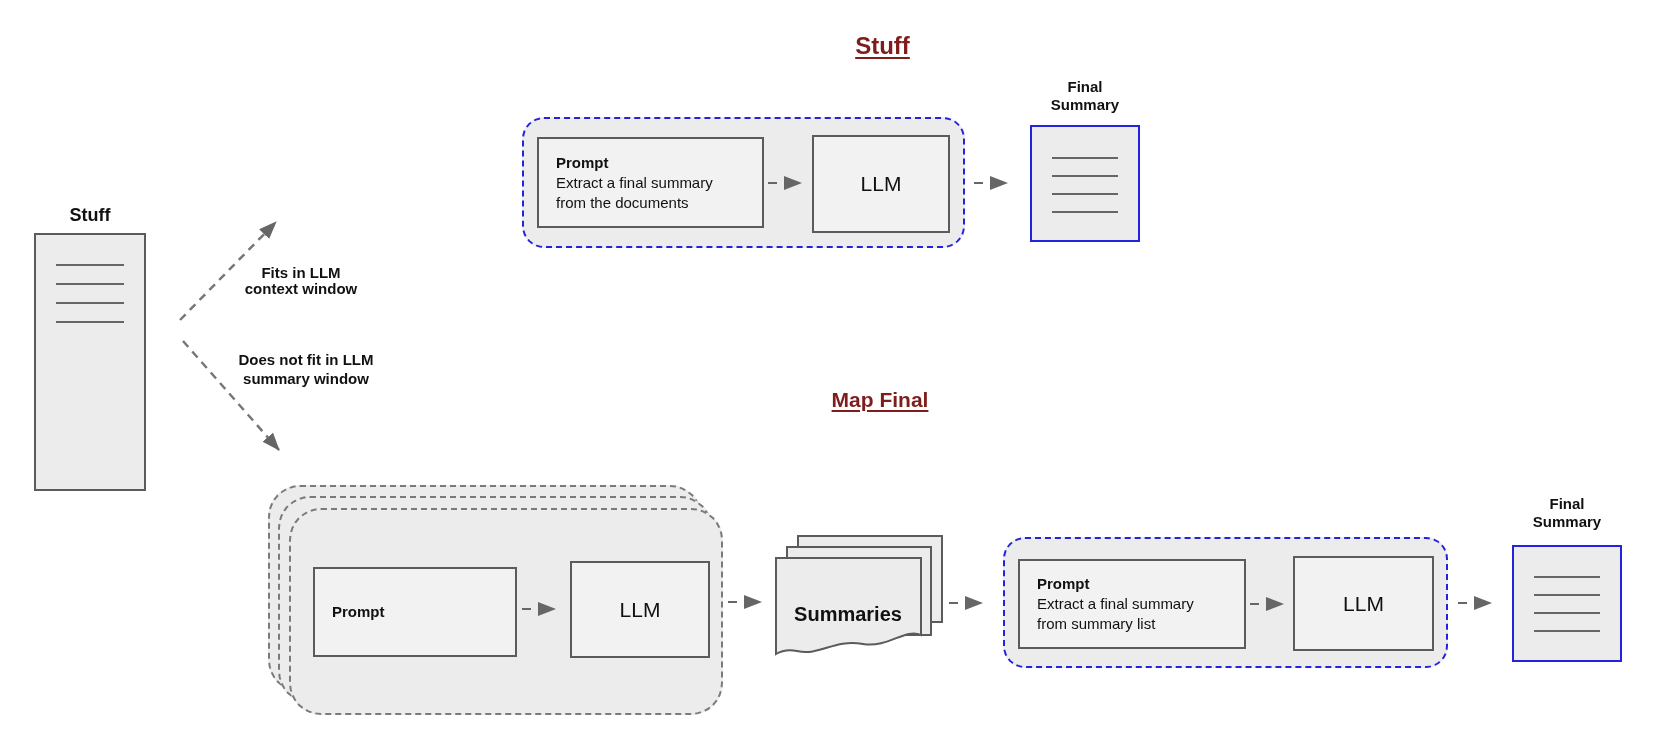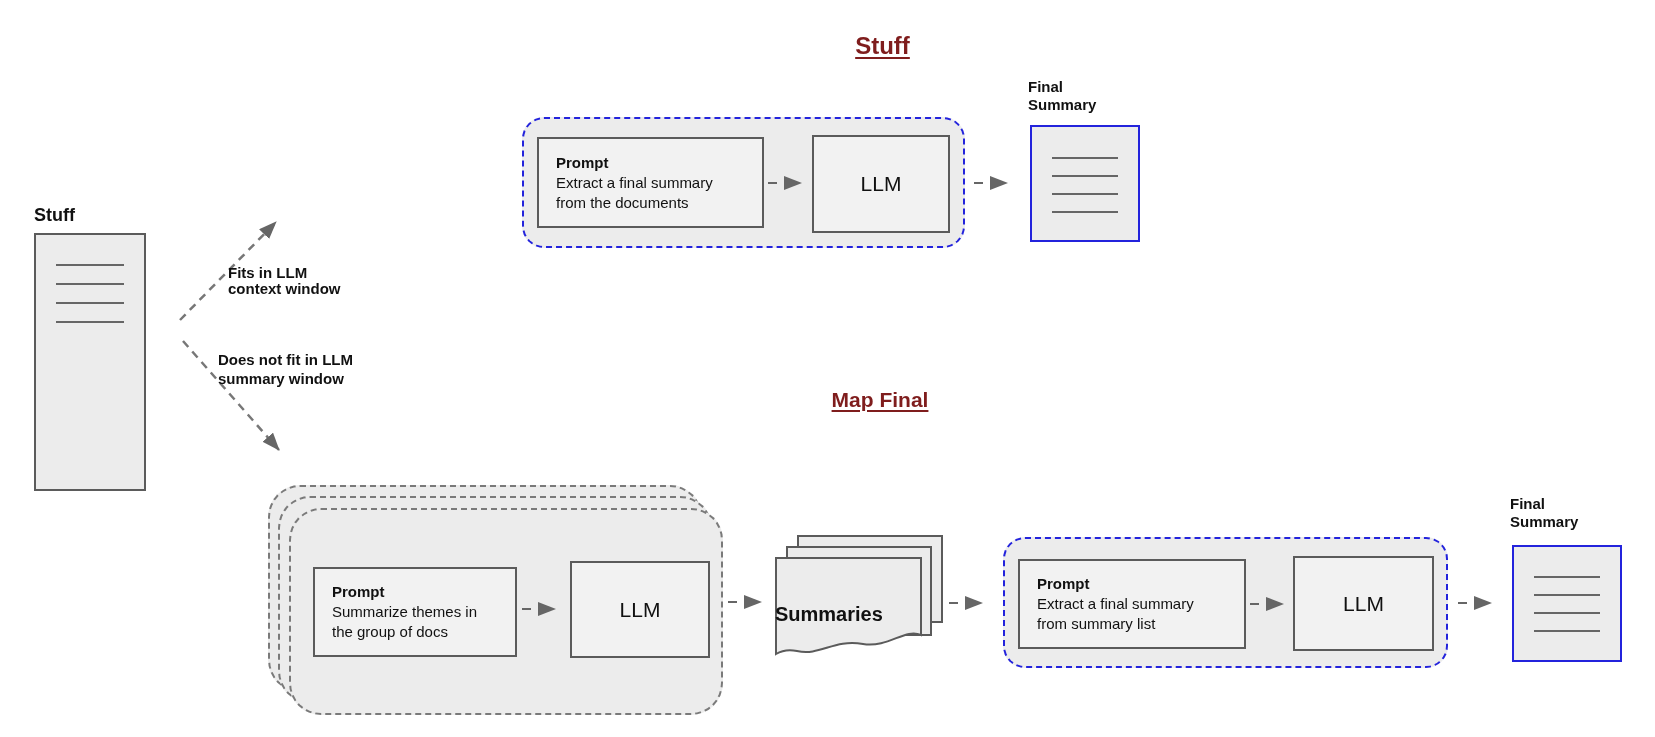--- a/index.html
+++ b/index.html
@@ -8,21 +8,21 @@
     --arrow:#666666;
     --fill:#ececec;
     --fill-box:#f2f2f2;
     --stack-dash:#7a7a7a;
     --text:#111111;
   }
   *{box-sizing:border-box;margin:0;padding:0}
   html,body{background:#ffffff}
   body{font-family:"Liberation Sans",sans-serif;color:var(--text)}
   #canvas{position:relative;width:1655px;height:737px;background:#fff;overflow:hidden}
-  .label{position:absolute;font-weight:bold;white-space:pre-line;color:var(--text)}
+  .label{position:absolute;font-weight:bold;text-align:center;white-space:pre-line;color:var(--text)}
   .section-title{position:absolute;font-weight:bold;text-decoration:underline;text-underline-offset:3px;text-align:center;color:#7f1d1d}
 
   .doc{position:absolute;background:var(--fill);border:2px solid var(--border)}
   .doc.blue{border-color:var(--accent)}
   .doc-lines{position:absolute;left:20px;right:20px;display:flex;flex-direction:column;gap:16px}
   .doc-lines span{height:2px;background:#666}
 
   .container-dashed{position:absolute;background:var(--fill);border:2px dashed var(--accent);border-radius:22px}
   .stack-rect{position:absolute;width:434px;height:207px;background:var(--fill);border:2px dashed var(--stack-dash);border-radius:32px}
 
@@ -98,22 +98,20 @@
   </div>
 
   <div class="section-title" style="left:800px;top:388px;width:160px;font-size:21px">Map Final</div>
 
   <div class="stack-rect" style="left:268px;top:485px"></div>
   <div class="stack-rect" style="left:278px;top:496px"></div>
   <div class="stack-rect" style="left:289px;top:508px"></div>
 
   <div class="box prompt-box" style="left:313px;top:567px;width:204px;height:90px">
     <span class="p-title">Prompt</span>
-    <span class="p-body">Summarize themes in
-the group of docs</span>
   </div>
 
   <div class="connector" style="left:522px;top:602px"></div>
 
   <div class="box llm-box" style="left:570px;top:561px;width:140px;height:97px">LLM</div>
 
   <div class="connector" style="left:728px;top:595px"></div>
 
   <div class="page" style="left:797px;top:535px;width:146px;height:88px"></div>
   <div class="page" style="left:786px;top:546px;width:146px;height:90px"></div>

